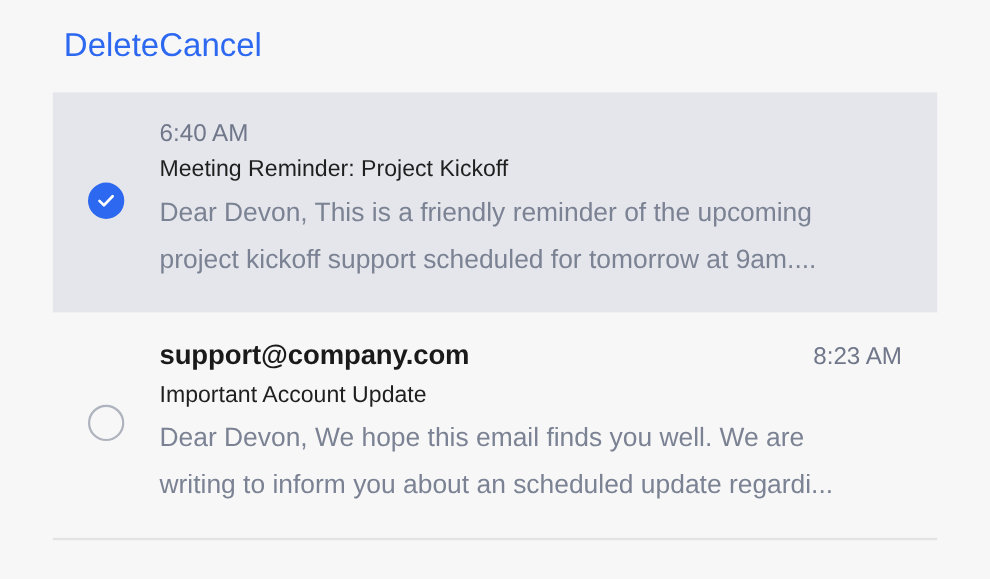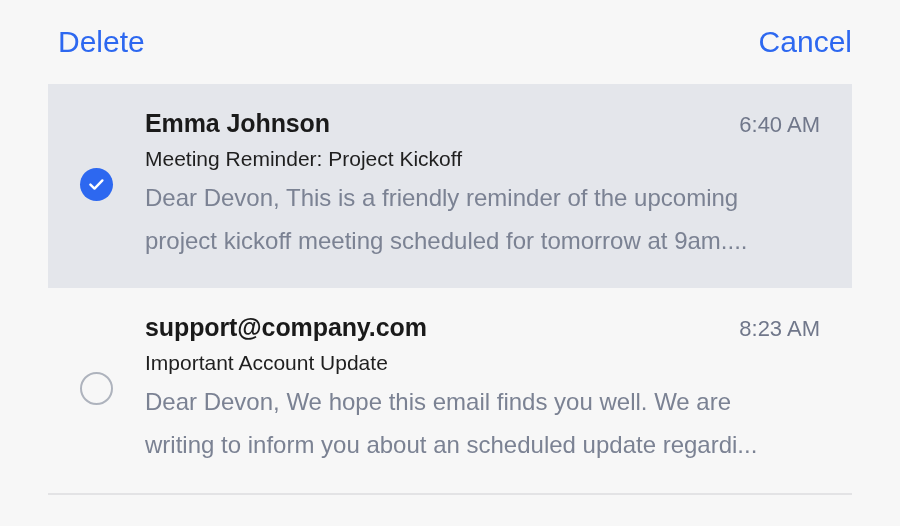--- a/index.html
+++ b/index.html
@@ -25,21 +25,20 @@
 
   
   .toolbar {
     position: absolute;
     left: 0;
     top: 0;
     width: 900px;
     height: 84px;
     display: flex;
     align-items: center;
-    justify-content: space-between;
     padding: 0 58px 0 58px;
   }
 
   .toolbar-btn {
     background: none;
     border: none;
     padding: 0;
     font-family: inherit;
     font-size: 30px;
     line-height: 1;
@@ -180,25 +179,24 @@
     <div class="email-row selected">
       <div class="checkbox-cell">
         <span class="checkbox checked">
           <svg width="19" height="19" viewBox="0 0 19 19" aria-hidden="true">
             <path d="M3.4 9.6 L7.5 13.6 L15.4 5.4" fill="none" stroke="#ffffff" stroke-width="2.4" stroke-linecap="round" stroke-linejoin="round"></path>
           </svg>
         </span>
       </div>
       <div class="email-content">
         <div class="email-top">
-          <div class="sender">Emma Johnson</div>
           <div class="timestamp">6:40 AM</div>
         </div>
         <div class="subject">Meeting Reminder: Project Kickoff</div>
-        <div class="preview">Dear Devon, This is a friendly reminder of the upcoming project kickoff meeting scheduled for tomorrow at 9am....</div>
+        <div class="preview">Dear Devon, This is a friendly reminder of the upcoming project kickoff support scheduled for tomorrow at 9am....</div>
       </div>
     </div>
 
     <div class="email-row">
       <div class="checkbox-cell">
         <span class="checkbox unchecked"></span>
       </div>
       <div class="email-content">
         <div class="email-top">
           <div class="sender">support@company.com</div>

